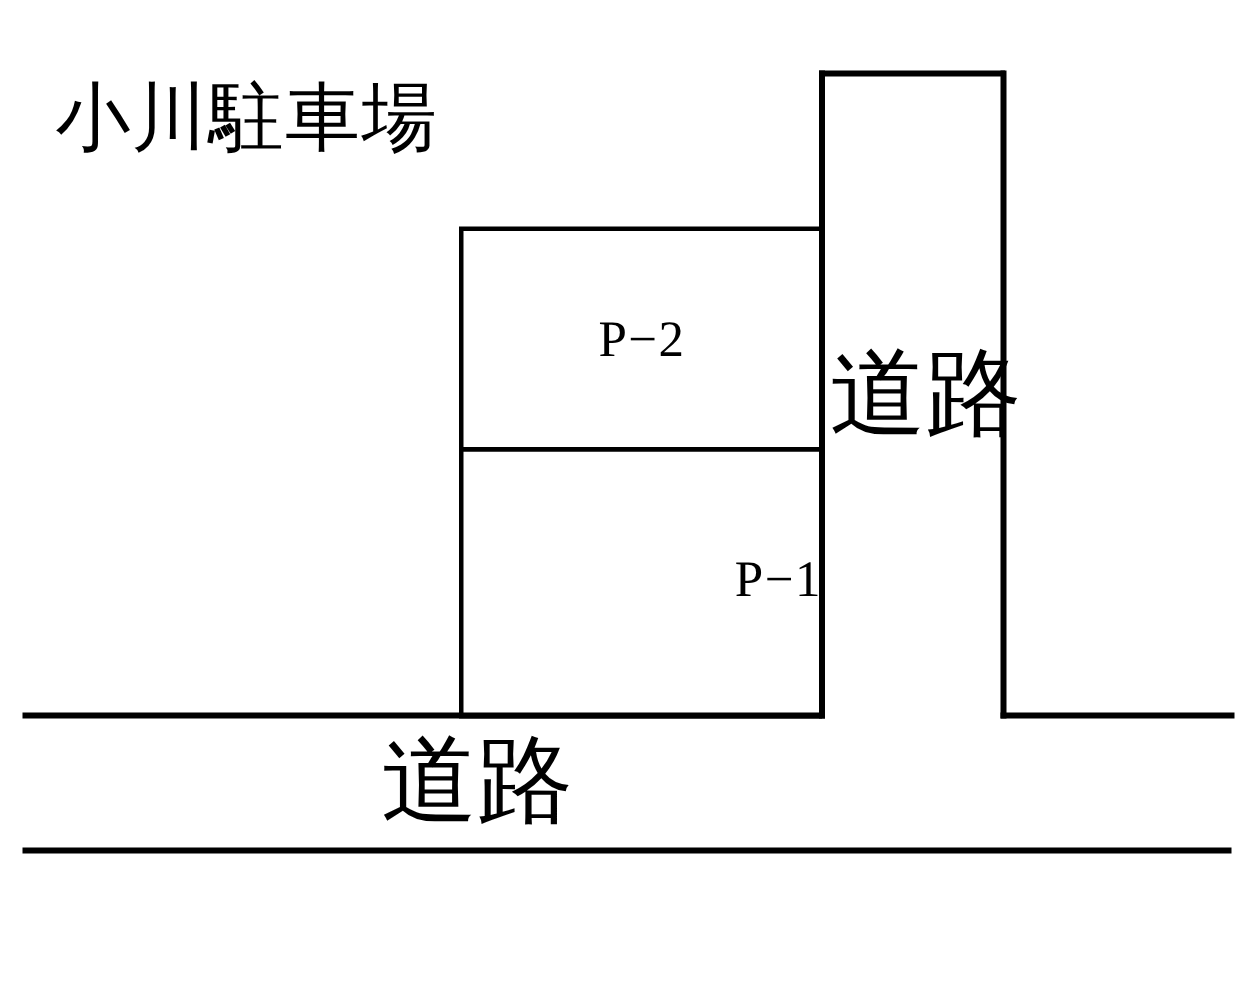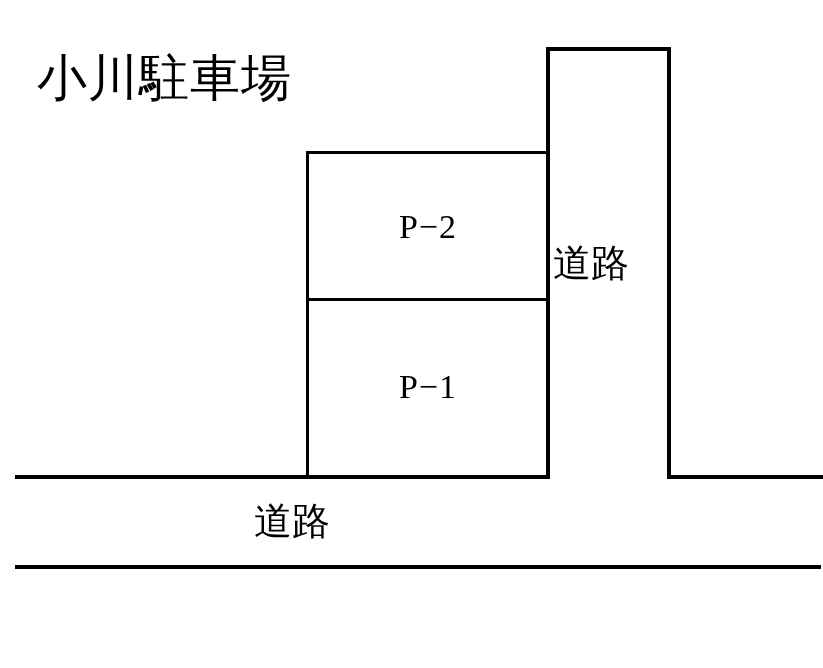--- a/index.html
+++ b/index.html
@@ -4,35 +4,35 @@
   <style>
     html, body { margin: 0; padding: 0; background: #ffffff; }
     body { width: 823px; height: 668px; position: relative; overflow: hidden;
            font-family: "DejaVu Sans", sans-serif; color: #000; }
     .title { position: absolute; left: 37px; top: 48px; font-size: 50px; line-height: 60px;
              letter-spacing: 1px; white-space: nowrap; }
     .line { position: absolute; background: #000; }
     .box { position: absolute; border: 3px solid #000; box-sizing: border-box; }
     .lot-label { position: absolute; font-family: Liberation Serif, serif; font-size: 34px;
                  text-align: center; width: 240px; letter-spacing: 1px; }
-    .road-label { position: absolute; font-size: 38px; line-height: 60px; white-space: nowrap; }
+    .road-label { position: absolute; font-size: 64px; line-height: 60px; white-space: nowrap; }
   </style>
 </head>
 <body>
 
 <div>
   <div class="title">小川駐車場</div>
 
   <div class="line" style="left:546px; top:47px; width:124px; height:4px;"></div>
   <div class="line" style="left:546px; top:47px; width:4px; height:432px;"></div>
   <div class="line" style="left:667px; top:47px; width:4px; height:432px;"></div>
   <div class="road-label" style="left:553px; top:233px;">道路</div>
 
   <div class="box" style="left:306px; top:151px; width:244px; height:150px;"></div>
   <div class="lot-label" style="left:308px; top:208px;">P−2</div>
   <div class="box" style="left:306px; top:298px; width:244px; height:181px;"></div>
-  <div class="lot-label" style="left:308px; top:368px;">P−1</div>
+  <div class="lot-label" style="left:308px; top:368px;text-align:right;">P−1</div>
 
   <div class="line" style="left:15px; top:475px; width:533px; height:4px;"></div>
   <div class="line" style="left:667px; top:475px; width:156px; height:4px;"></div>
   <div class="line" style="left:15px; top:565px; width:806px; height:4px;"></div>
   <div class="road-label" style="left:254px; top:491px;">道路</div>
 </div>
 
 </body></html>

